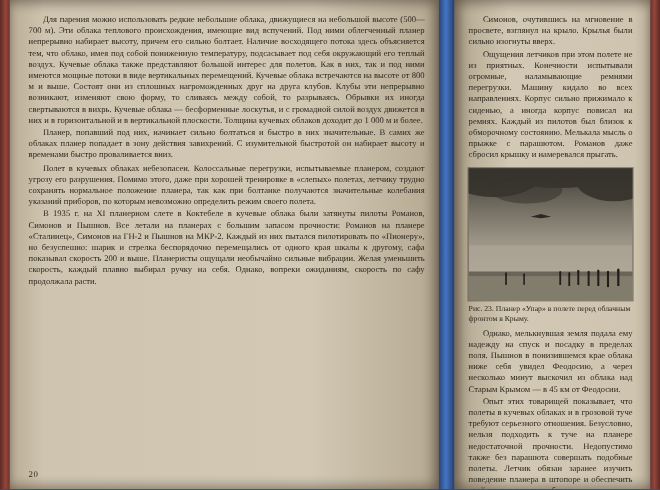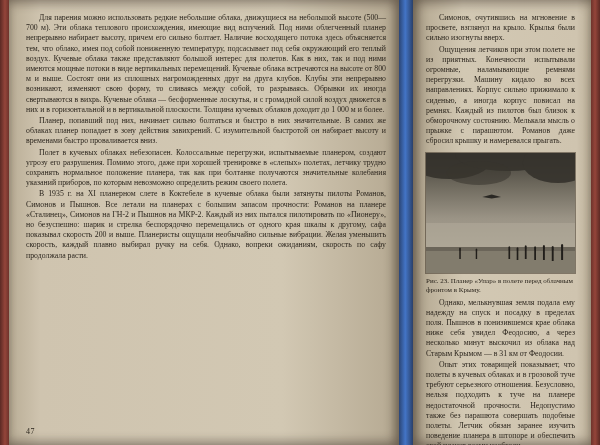--- a/index.html
+++ b/index.html
@@ -51,21 +51,21 @@
 
   <div class="cover-edge left"></div>
 
   <div class="page left">
     <div class="textcol">
       <p>Для парения можно использовать редкие небольшие облака, движущиеся на небольшой высоте (500—700 м). Эти облака теплового происхождения, имеющие вид вспучений. Под ними облегченный планер непрерывно набирает высоту, причем его сильно болтает. Наличие восходящего потока здесь объясняется тем, что облако, имея под собой пониженную температуру, подсасывает под себя окружающий его теплый воздух. Кучевые облака также представляют большой интерес для полетов. Как в них, так и под ними имеются мощные потоки в виде вертикальных перемещений. Кучевые облака встречаются на высоте от 800 м и выше. Состоят они из сплошных нагроможденных друг на друга клубов. Клубы эти непрерывно возникают, изменяют свою форму, то сливаясь между собой, то разрываясь. Обрывки их иногда свертываются в вихрь. Кучевые облака — бесформенные лоскутья, и с громадной силой воздух движется в них и в горизонтальной и в вертикальной плоскости. Толщина кучевых облаков доходит до 1 000 м и более.</p>
       <p>Планер, попавший под них, начинает сильно болтаться и быстро в них значительные. В самих же облаках планер попадает в зону действия завихрений. С изумительной быстротой он набирает высоту и временами быстро проваливается вниз.</p>
       <p>Полет в кучевых облаках небезопасен. Колоссальные перегрузки, испытываемые планером, создают угрозу его разрушения. Помимо этого, даже при хорошей тренировке в «слепых» полетах, летчику трудно сохранять нормальное положение планера, так как при болтанке получаются значительные колебания указаний приборов, по которым невозможно определить режим своего полета.</p>
       <p>В 1935 г. на XI планерном слете в Коктебеле в кучевые облака были затянуты пилоты Романов, Симонов и Пышнов. Все летали на планерах с большим запасом прочности: Романов на планере «Сталинец», Симонов на ГН-2 и Пышнов на МКР-2. Каждый из них пытался пилотировать по «Пионеру», но безуспешно: шарик и стрелка беспорядочно перемещались от одного края шкалы к другому, сафа показывал скорость 200 и выше. Планеристы ощущали необычайно сильные вибрации. Желая уменьшить скорость, каждый плавно выбирал ручку на себя. Однако, вопреки ожиданиям, скорость по сафу продолжала расти.</p>
     </div>
-    <div class="pagenum left">47</div>
+    <div class="pagenum left">20</div>
   </div>
 
   <div class="gutter"></div>
 
   <div class="page right">
     <div class="textcol">
       <p>Симонов, очутившись на мгновение в просвете, взглянул на крыло. Крылья были сильно изогнуты вверх.</p>
       <p>Ощущения летчиков при этом полете не из приятных. Конечности испытывали огромные, наламывающие ремнями перегрузки. Машину кидало во всех направлениях. Корпус сильно прижимало к сиденью, а иногда корпус повисал на ремнях. Каждый из пилотов был близок к обморочному состоянию. Мелькала мысль о прыжке с парашютом. Романов даже сбросил крышку и намеревался прыгать.</p>
     </div>
 
@@ -131,21 +131,21 @@
           <g transform="translate(232,93)">
               <circle cx="0" cy="0" r="2"></circle>
               <rect x="-1.7" y="1" width="3.4" height="13"></rect>
             </g>
         </g>
       </svg>
       <figcaption>Рис. 23. Планер «Упар» в полете перед облачным фронтом в Крыму.</figcaption>
     </figure>
 
     <div class="textcol">
-      <p>Однако, мелькнувшая земля подала ему надежду на спуск и посадку в пределах поля. Пышнов в понизившемся крае облака ниже себя увидел Феодосию, а через несколько минут выскочил из облака над Старым Крымом — в 31 км от Феодосии.</p>
+      <p>Однако, мелькнувшая земля подала ему надежду на спуск и посадку в пределах поля. Пышнов в понизившемся крае облака ниже себя увидел Феодосию, а через несколько минут выскочил из облака над Старым Крымом — в 45 км от Феодосии.</p>
       <p>Опыт этих товарищей показывает, что полеты в кучевых облаках и в грозовой туче требуют серьезного отношения. Безусловно, нельзя подходить к туче на планере недостаточной прочности. Недопустимо также без парашюта совершать подобные полеты. Летчик обязан заранее изучить поведение планера в штопоре и обеспечить свой планер всеми необходи-</p>
     </div>
 
   </div>
 
   <div class="cover-edge right"></div>
 
 </div>
 
 </body></html>

